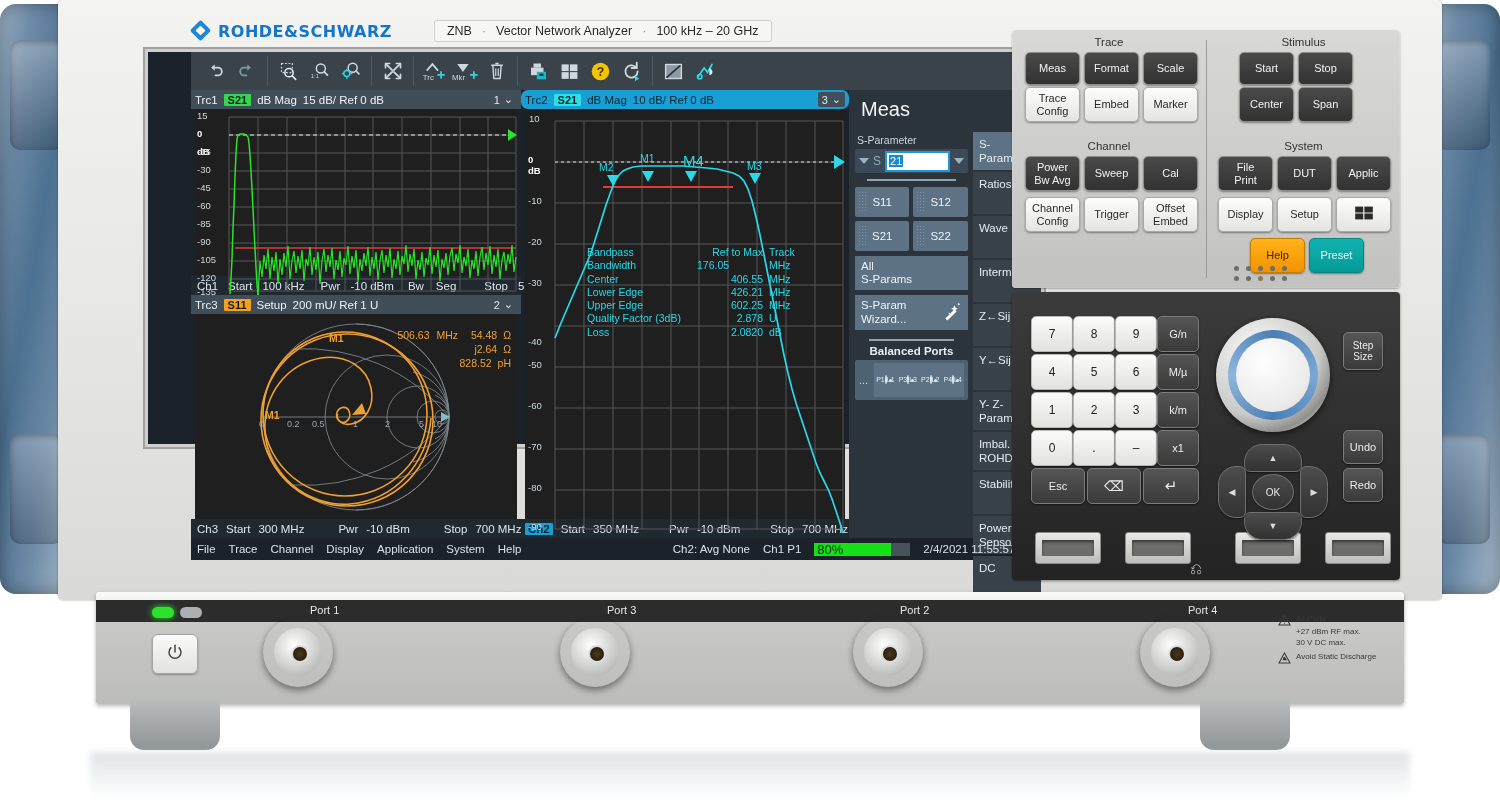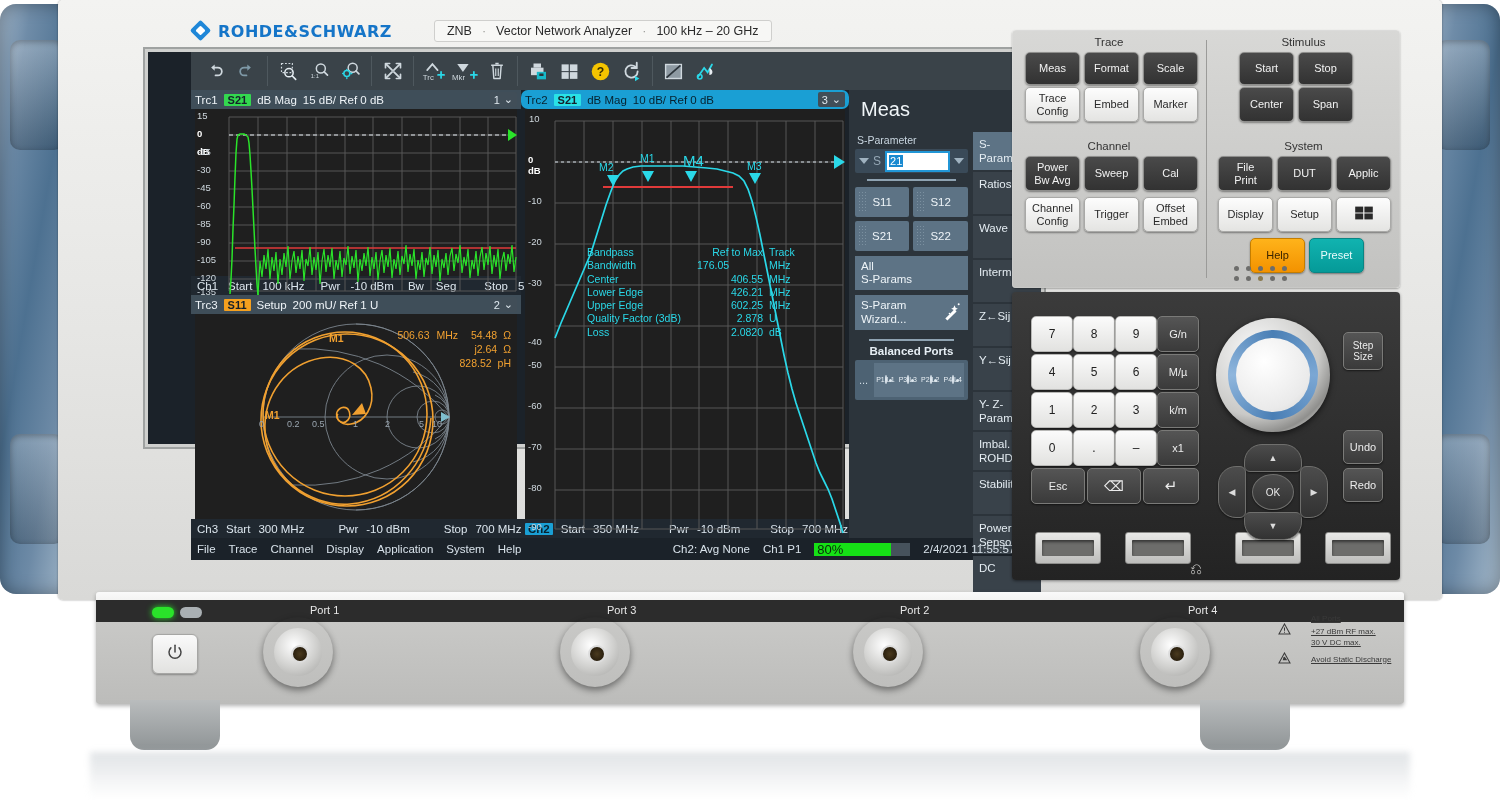--- a/index.html
+++ b/index.html
@@ -162,21 +162,21 @@
     box-shadow:0 3px 7px rgba(0,0,0,.45);}
   .conn .in{position:absolute;left:11px;top:11px;width:48px;height:48px;border-radius:50%;
     background:radial-gradient(circle at 42% 36%,#fff,#cfcfcd 55%,#a3a3a1 100%);}
   .conn .pin{position:absolute;left:28px;top:28px;width:14px;height:14px;border-radius:50%;
     background:radial-gradient(circle,#4a3a1e,#1d1508);border:2px solid #ddd;}
   .led{position:absolute;width:22px;height:11px;border-radius:6px;}
   .pwrbtn{position:absolute;left:152px;top:634px;width:44px;height:38px;border-radius:6px;
     background:linear-gradient(180deg,#fafafa,#e2e2e0);border:1px solid #a6a6a4;
     display:flex;align-items:center;justify-content:center;cursor:pointer;box-shadow:0 1px 2px rgba(0,0,0,.3);}
   .warn{position:absolute;left:1278px;top:614px;width:120px;font-size:8px;color:#3a3a3a;line-height:1.35;}
-  .warn .row{display:flex;gap:20px;align-items:center;text-decoration:underline;}
+  .warn .row{display:flex;gap:5px;align-items:flex-start;}
 </style>
 </head>
 <body>
 
 <div id="root">
  <div class="chassis">
 
   <div class="side-handle left">
     <div class="handle-notch" style="top:36px"></div>
     <div class="handle-notch" style="top:430px"></div>

